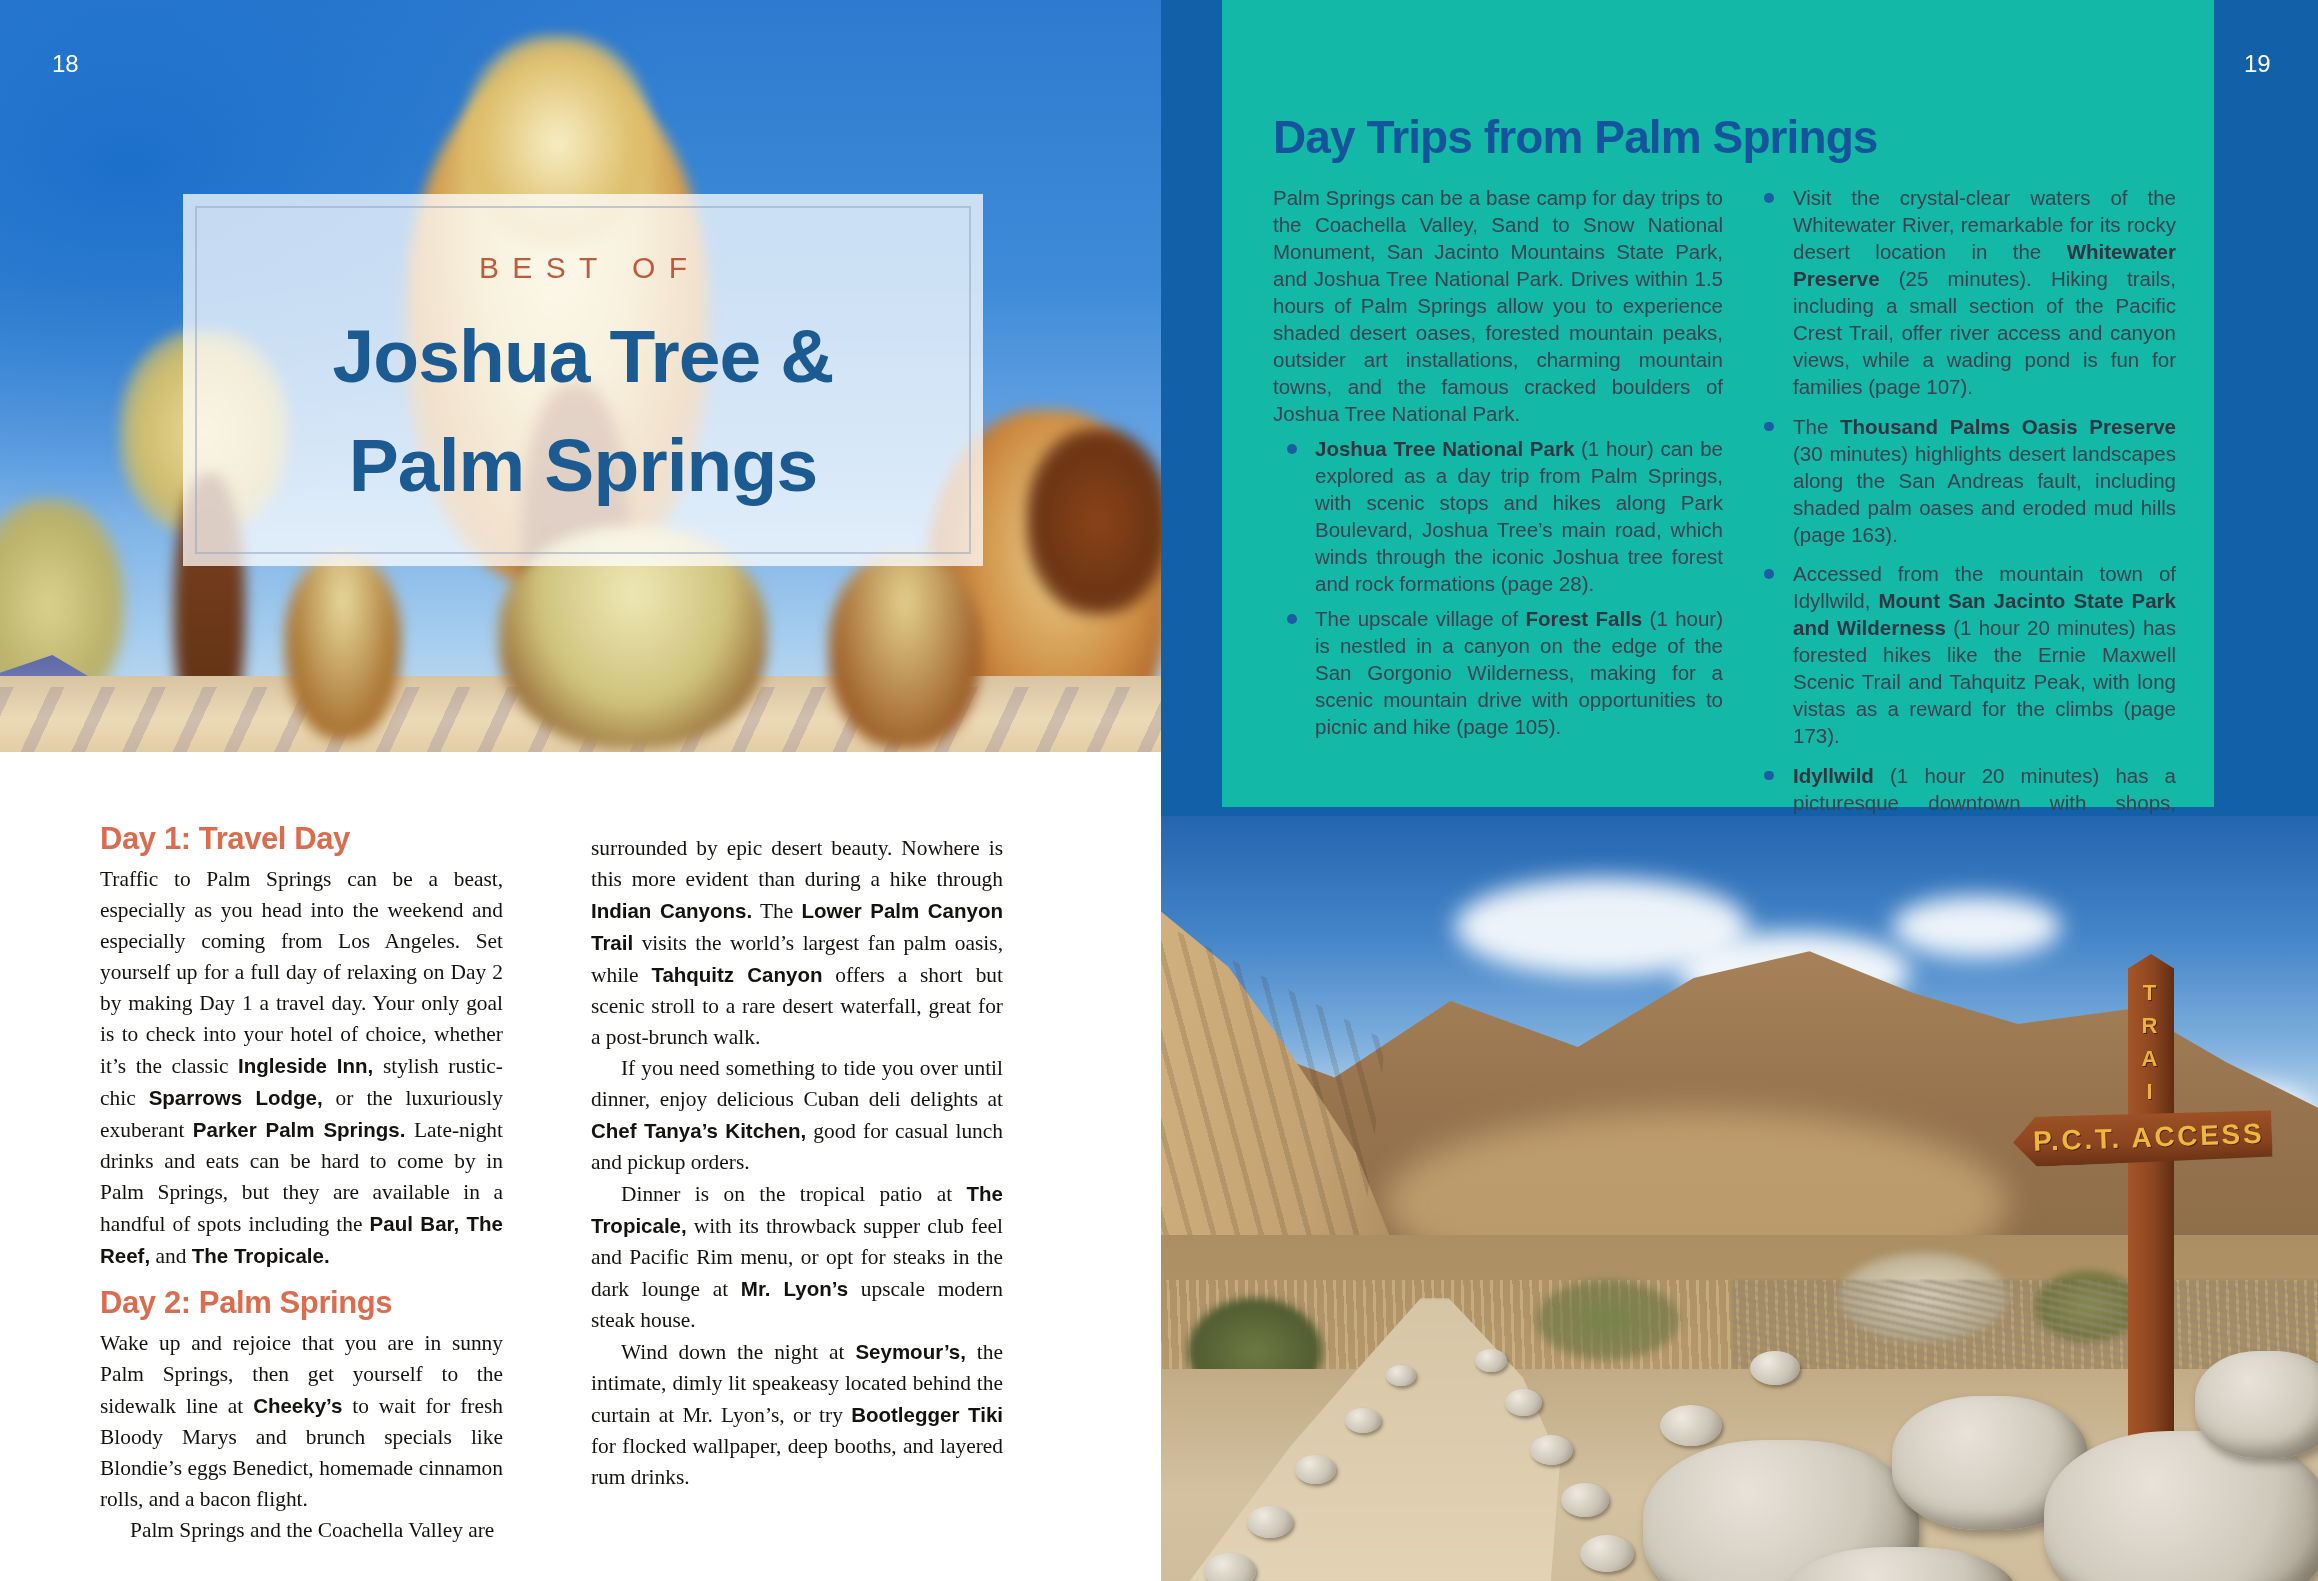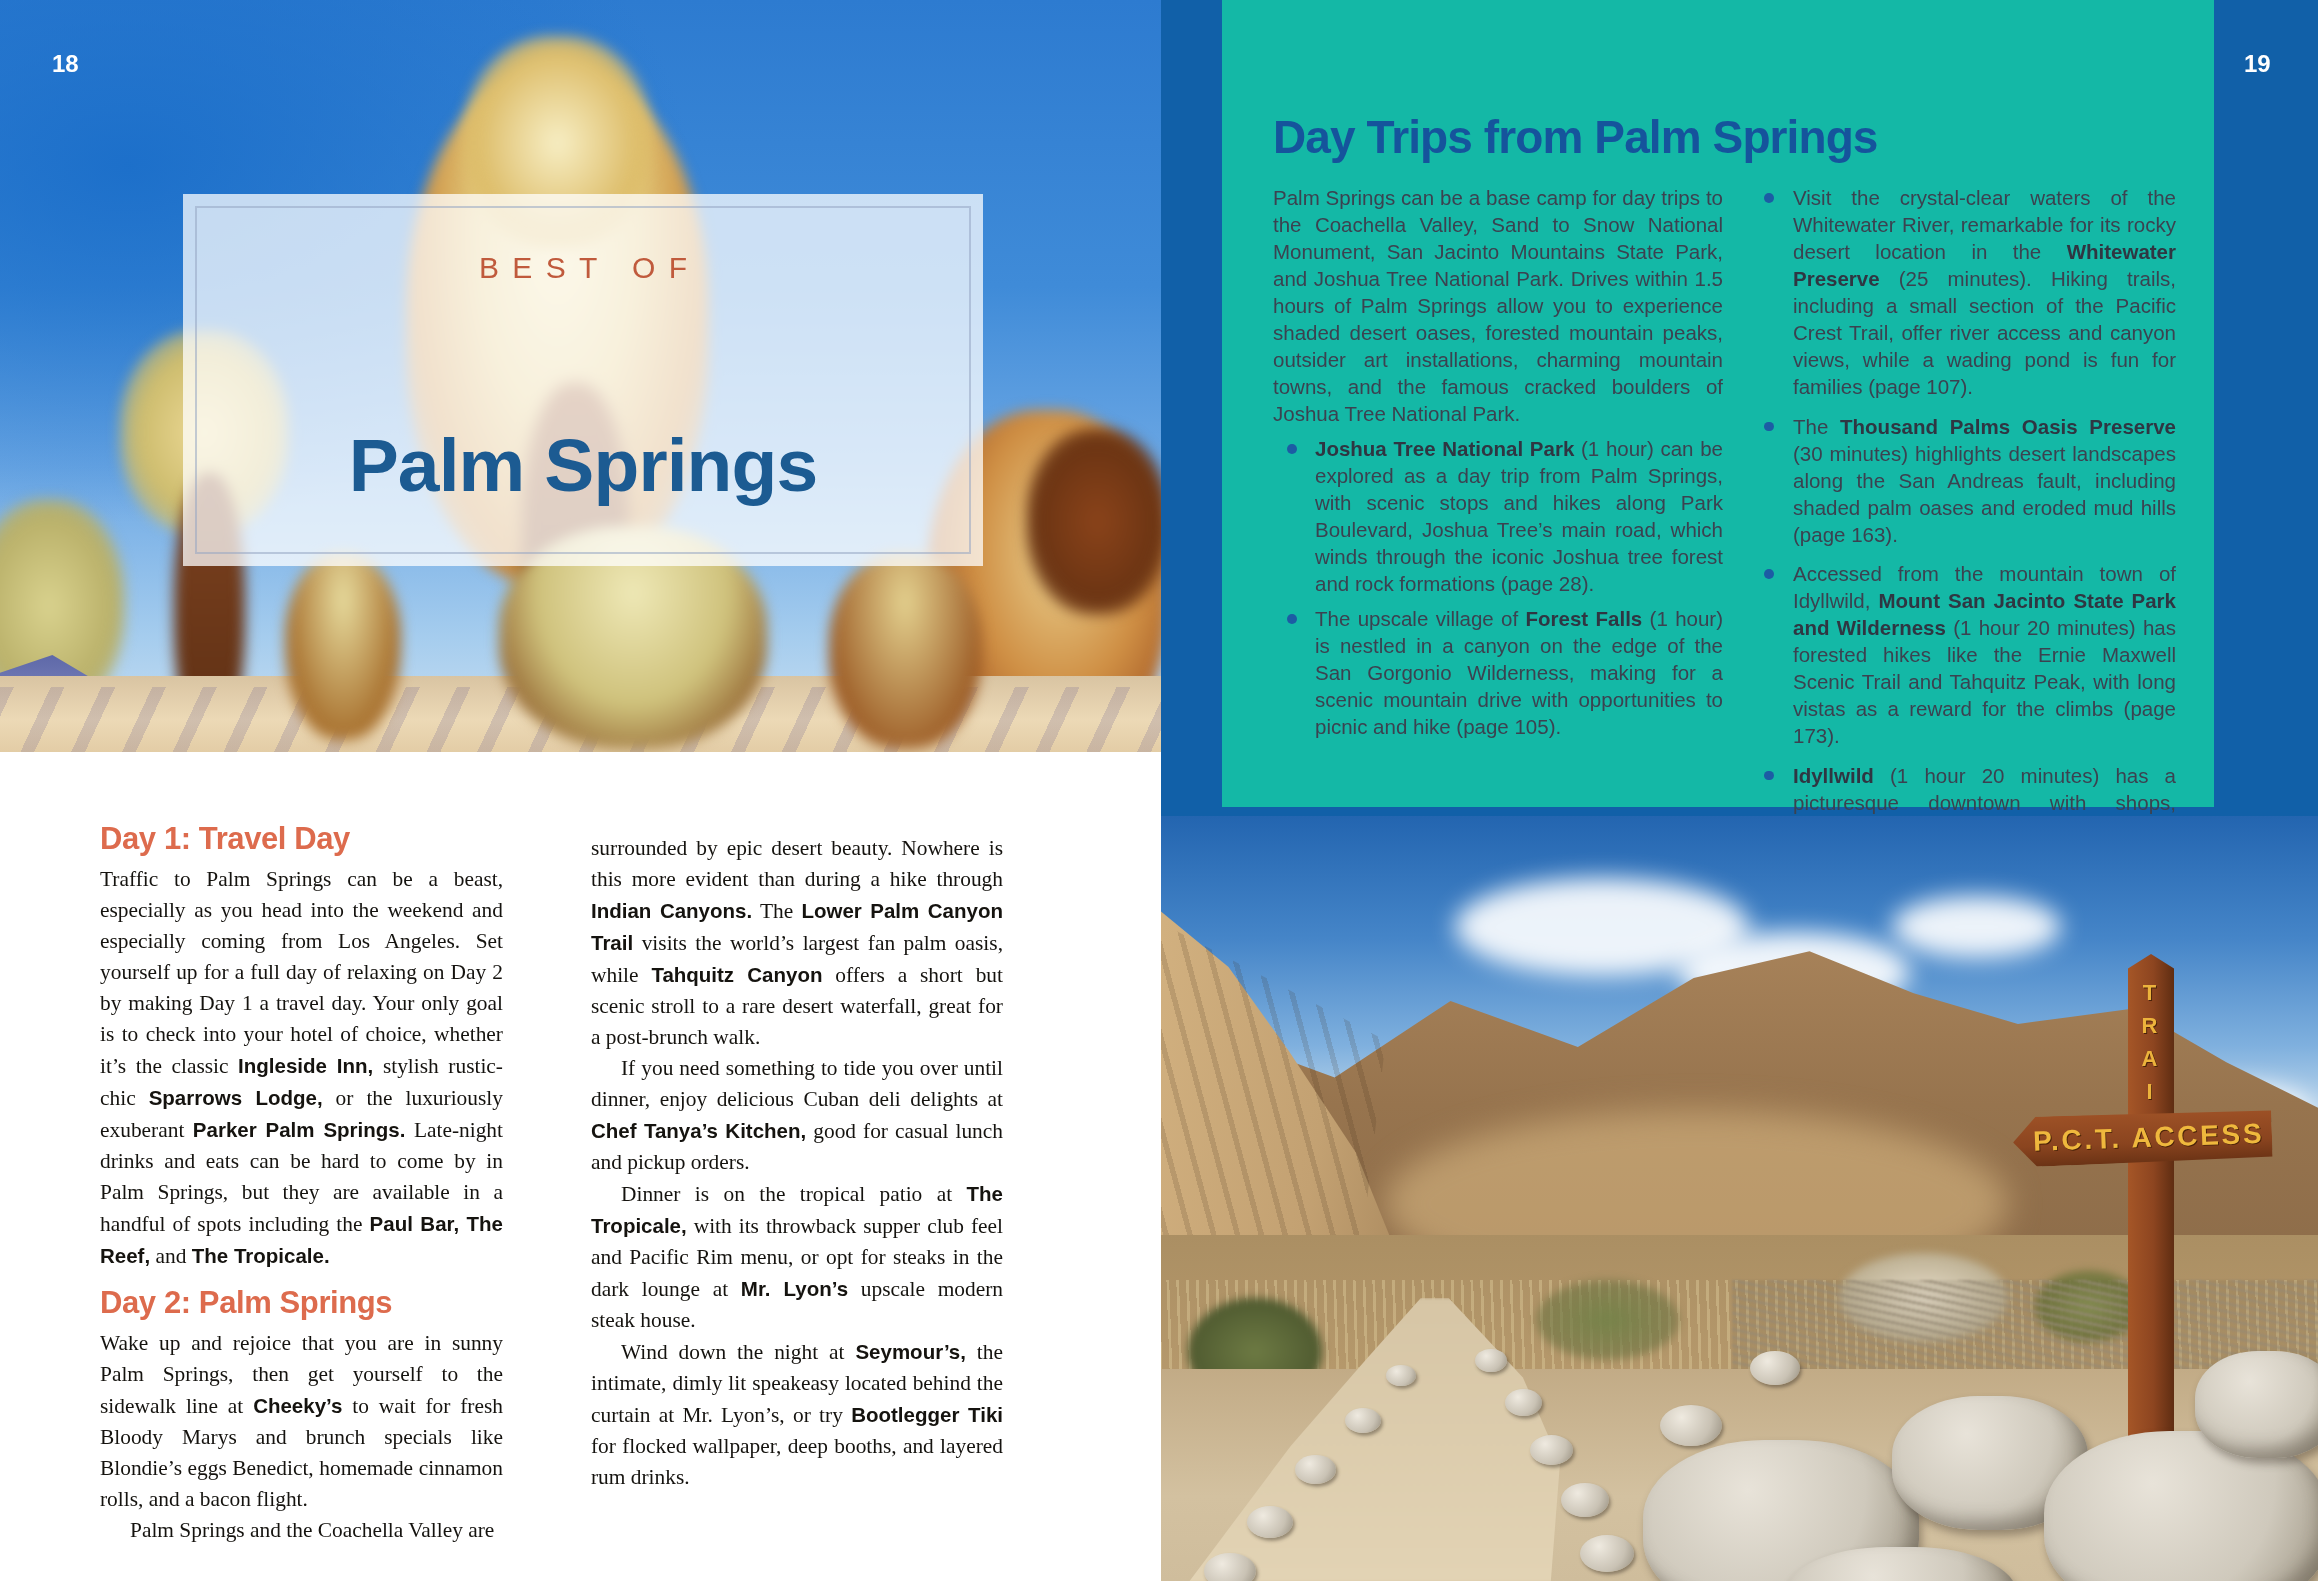--- a/index.html
+++ b/index.html
@@ -16,21 +16,21 @@
   .cloud{position:absolute;background:rgba(255,255,255,.85);border-radius:50%;filter:blur(9px);}
   .blob{position:absolute;border-radius:46%;filter:blur(6.2px);}
   .mtn-left{position:absolute;left:0;top:655px;width:187px;height:98px;
         background:linear-gradient(180deg,#5e68a8,#98a1d0);
         clip-path:polygon(0 18%,28% 0,58% 34%,100% 100%,0 100%);}
   .ground{position:absolute;left:0;top:676px;width:100%;height:80px;
         background:linear-gradient(180deg,#d9c4a2,#ecd9b6 55%,#e2cba4);}
   .ground-shadows{position:absolute;left:0;top:687px;width:100%;height:67px;opacity:.35;
         background:repeating-linear-gradient(115deg,rgba(90,80,140,.55) 0 12.5px,rgba(90,80,140,0) 12.5px 46px);}
 
-  .pagenum{position:absolute;color:#ffffff;font-weight:700;font-size:24px;}
+  .pagenum{position:absolute;color:#ffffff;font-weight:400;font-size:24px;}
   .pn-18{left:52px;top:50px;}
   .pn-19{left:1083px;top:50px;}
 
   .title-box{position:absolute;left:183px;top:194px;width:800px;height:372px;
         background:rgba(255,255,255,.74);}
   .title-box .inner{position:absolute;left:11.6px;top:11.6px;right:11.6px;bottom:11.6px;
         border:2.7px solid rgba(150,165,195,.55);}
   .tb-kicker{position:absolute;left:0;right:0;top:57px;text-align:center;
         color:#c05a3c;font-weight:400;font-size:30px;letter-spacing:13.4px;text-indent:13.4px;}
   .tb-line{position:absolute;left:0;right:0;text-align:center;color:#1c5b92;
@@ -140,20 +140,21 @@
       <div class="ground-shadows"></div>
       <div class="blob" style="left:285px;top:553px;width:116px;height:187px;background:radial-gradient(ellipse at 50% 25%,#e6da9c 0%,#a8712f 70%,rgba(120,70,30,0) 100%);"></div>
       <div class="blob" style="left:499px;top:526px;width:268px;height:223px;background:radial-gradient(ellipse at 50% 30%,#eee8b6 0%,#cfc27c 50%,#8c5a28 85%,rgba(110,70,30,0) 100%);"></div>
       <div class="blob" style="left:829px;top:553px;width:152px;height:196px;background:radial-gradient(ellipse at 50% 25%,#e3d08e 0%,#9c5c26 75%,rgba(120,70,30,0) 100%);"></div>
 
       <div class="pagenum pn-18">18</div>
 
       <div class="title-box">
         <div class="inner"></div>
         <div class="tb-kicker">BEST OF</div>
+        <div class="tb-line tb-t1">Joshua Tree &amp;</div>
         <div class="tb-line tb-t2">Palm Springs</div>
       </div>
     </div>
 
     <div class="lcol lcol-1">
       <h2 class="day-h">Day 1: Travel Day</h2>
       <p class="para"><span>Traffic to Palm Springs can be a beast, especially as you head into the weekend and especially coming from Los Angeles. Set yourself up for a full day of relaxing on Day 2 by making Day 1 a travel day. Your only goal is to check into your hotel of choice, whether it’s the classic </span><span class="b">Ingleside Inn,</span><span> stylish rustic-chic </span><span class="b">Sparrows Lodge,</span><span> or the luxuriously exuberant </span><span class="b">Parker Palm Springs.</span><span> Late-night drinks and eats can be hard to come by in Palm Springs, but they are available in a handful of spots including the </span><span class="b">Paul Bar, The Reef,</span><span> and </span><span class="b">The Tropicale.</span></p>
       <h2 class="day-h day-h2">Day 2: Palm Springs</h2>
       <p class="para"><span>Wake up and rejoice that you are in sunny Palm Springs, then get yourself to the sidewalk line at </span><span class="b">Cheeky’s</span><span> to wait for fresh Bloody Marys and brunch specials like Blondie’s eggs Benedict, homemade cinnamon rolls, and a bacon flight.</span></p>
       <p class="para ind"><span>Palm Springs and the Coachella Valley are</span></p>

